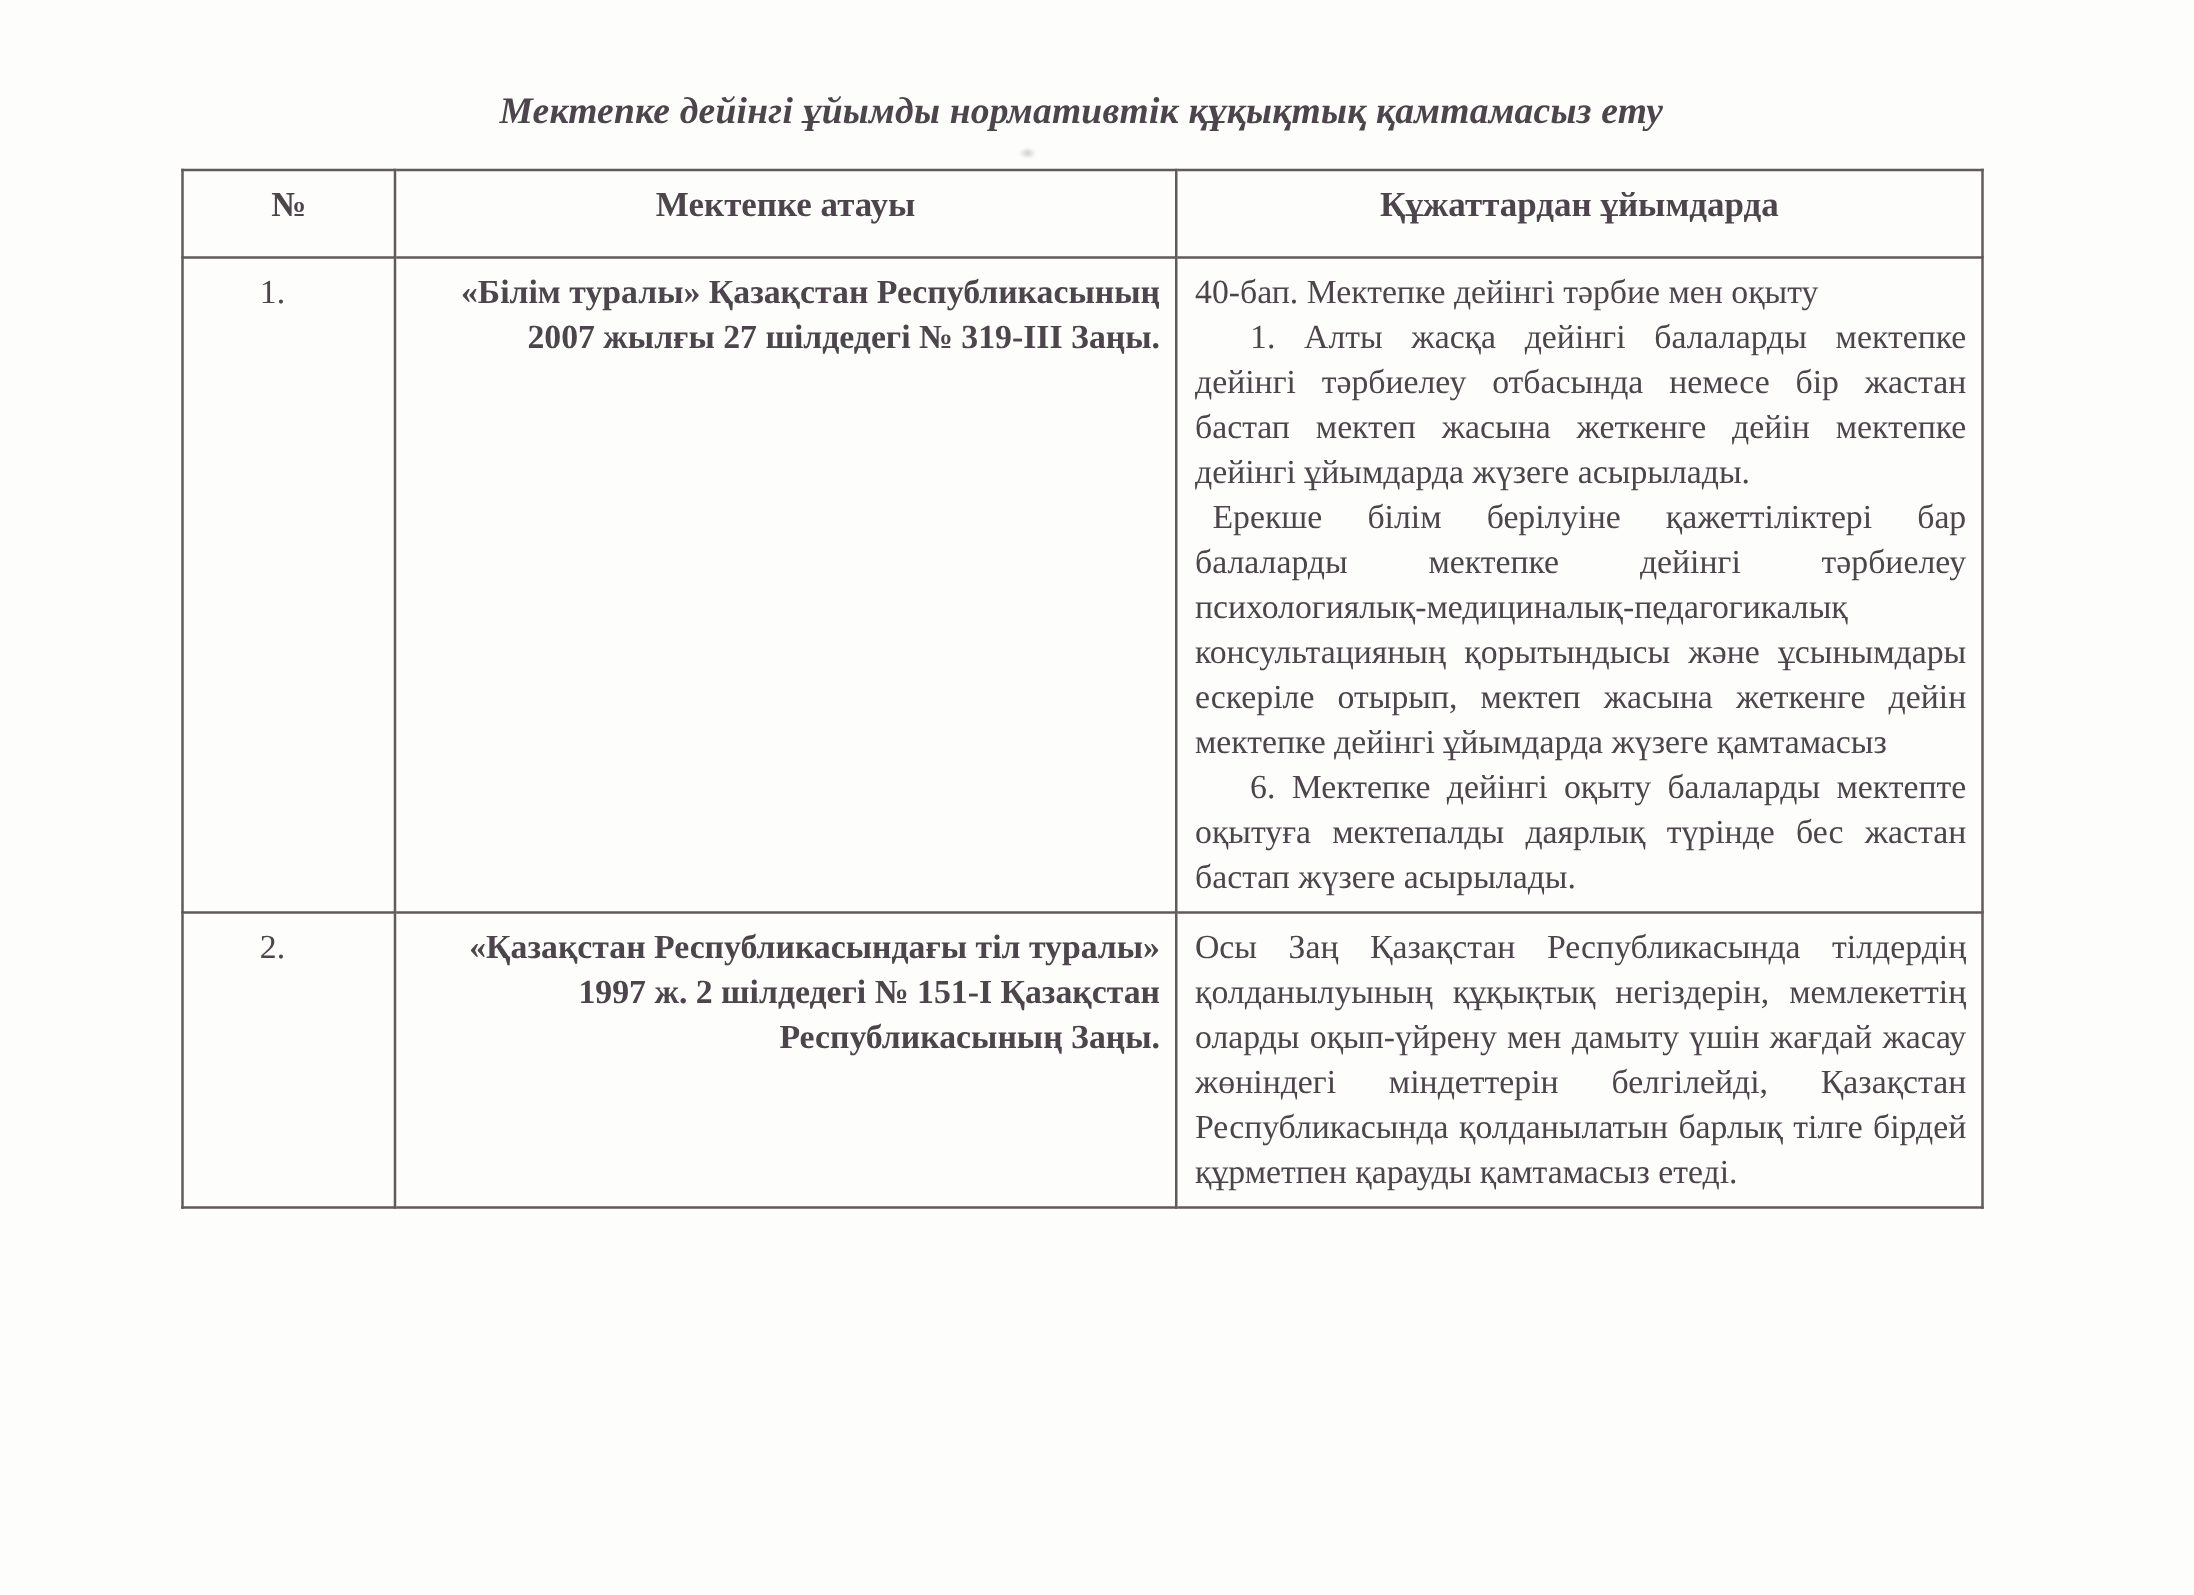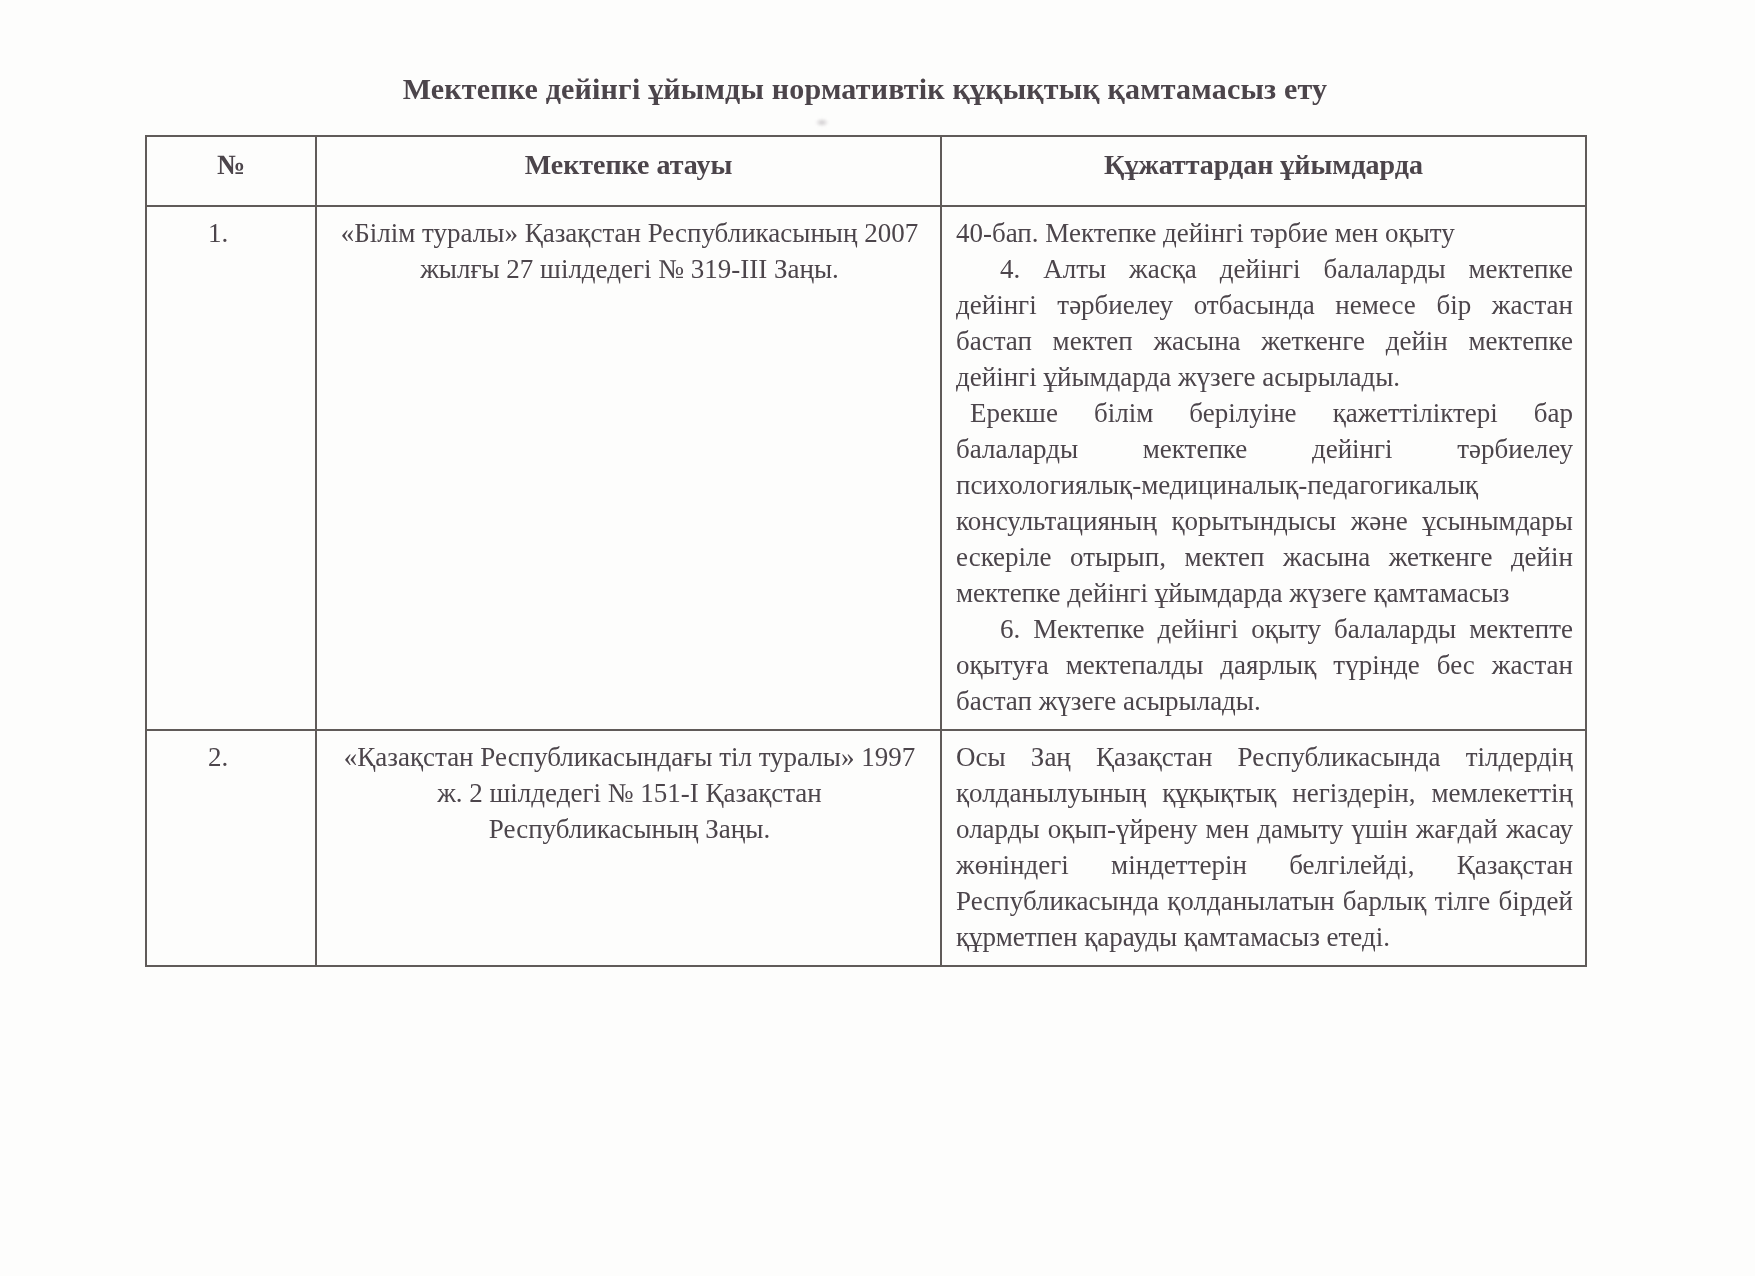--- a/index.html
+++ b/index.html
@@ -25,20 +25,21 @@
   .title {
     position: absolute;
     top: 72px;
     left: 145px;
     width: 1440px;
     text-align: center;
     font-size: 30px;
     font-weight: bold;
     letter-spacing: 0.2px;
     color: var(--ink);
+    font-style: italic;
   }
   .scan-smudge {
     position: absolute;
     left: 815px;
     top: 118px;
     width: 14px;
     height: 9px;
     background: radial-gradient(ellipse at center, rgba(120,110,120,0.35), rgba(120,110,120,0) 70%);
     border-radius: 50%;
     filter: blur(1px);
@@ -77,21 +78,22 @@
   }
   tr.row-1 td { height: 490px; }
   tr.row-2 td { height: 235px; }
   td.cell-inst p {
     text-align: justify;
   }
   td.cell-inst p.p-plain  { text-indent: 0; }
   td.cell-inst p.p-indent { text-indent: 44px; }
   td.cell-inst p.p-small  { text-indent: 14px; }
   td.cell-name {
-    text-align: center;
+    text-align: right;
+    font-weight: bold;
   }
 </style>
 </head>
 <body>
 
 <div class="page">
 
   <h1 class="title">Мектепке дейінгі ұйымды нормативтік құқықтық қамтамасыз ету</h1>
 
   <div class="scan-smudge"></div>
@@ -108,21 +110,21 @@
         <th>Мектепке атауы</th>
         <th>Құжаттардан ұйымдарда</th>
       </tr>
     </thead>
     <tbody>
       <tr class="row-1">
         <td class="cell-num">1.</td>
         <td class="cell-name">«Білім туралы» Қазақстан Республикасының 2007 жылғы 27 шілдедегі № 319-III Заңы.</td>
         <td class="cell-inst">
           <p class="p-plain">40-бап. Мектепке дейінгі тәрбие мен оқыту</p>
-          <p class="p-indent">4. Алты жасқа дейінгі балаларды мектепке дейінгі тәрбиелеу отбасында немесе бір жастан бастап мектеп жасына жеткенге дейін мектепке дейінгі ұйымдарда жүзеге асырылады.</p>
+          <p class="p-indent">1. Алты жасқа дейінгі балаларды мектепке дейінгі тәрбиелеу отбасында немесе бір жастан бастап мектеп жасына жеткенге дейін мектепке дейінгі ұйымдарда жүзеге асырылады.</p>
           <p class="p-small">Ерекше білім берілуіне қажеттіліктері бар балаларды мектепке дейінгі тәрбиелеу психологиялық-медициналық-педагогикалық консультацияның қорытындысы және ұсынымдары ескеріле отырып, мектеп жасына жеткенге дейін мектепке дейінгі ұйымдарда жүзеге қамтамасыз</p>
           <p class="p-indent">6. Мектепке дейінгі оқыту балаларды мектепте оқытуға мектепалды даярлық түрінде бес жастан бастап жүзеге асырылады.</p>
         </td>
       </tr>
       <tr class="row-2">
         <td class="cell-num">2.</td>
         <td class="cell-name">«Қазақстан Республикасындағы тіл туралы» 1997 ж. 2 шілдедегі № 151-I Қазақстан Республикасының Заңы.</td>
         <td class="cell-inst">
           <p class="p-plain">Осы Заң Қазақстан Республикасында тілдердің қолданылуының құқықтық негіздерін, мемлекеттің оларды оқып-үйрену мен дамыту үшін жағдай жасау жөніндегі міндеттерін белгілейді, Қазақстан Республикасында қолданылатын барлық тілге бірдей құрметпен қарауды қамтамасыз етеді.</p>
         </td>

